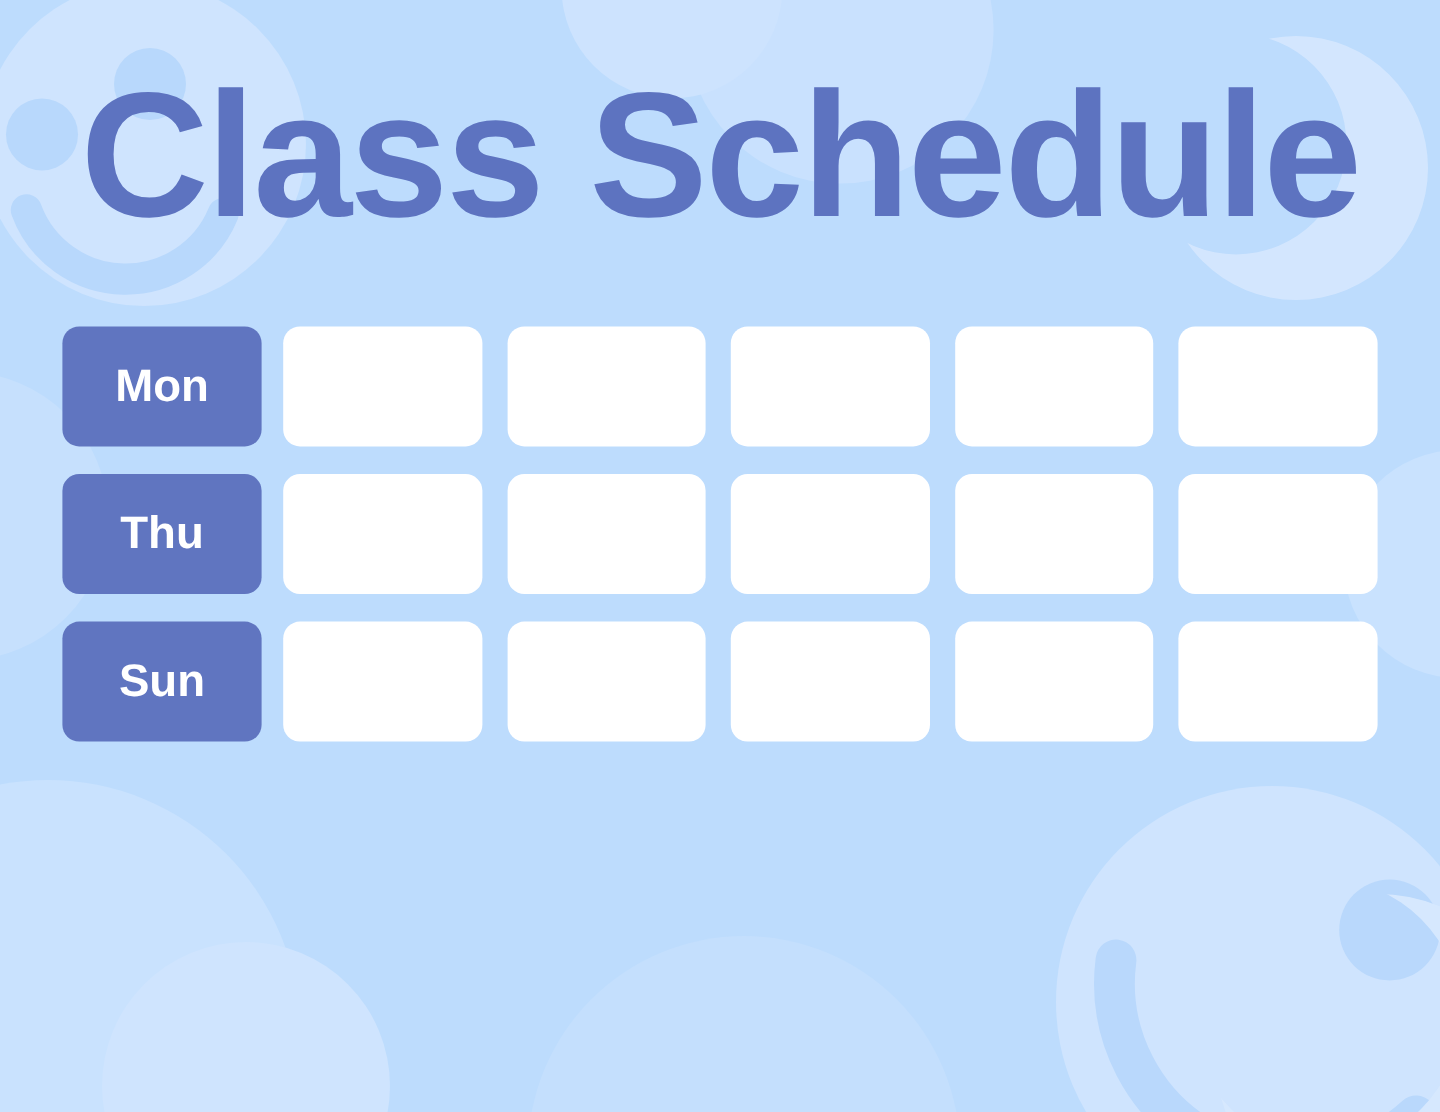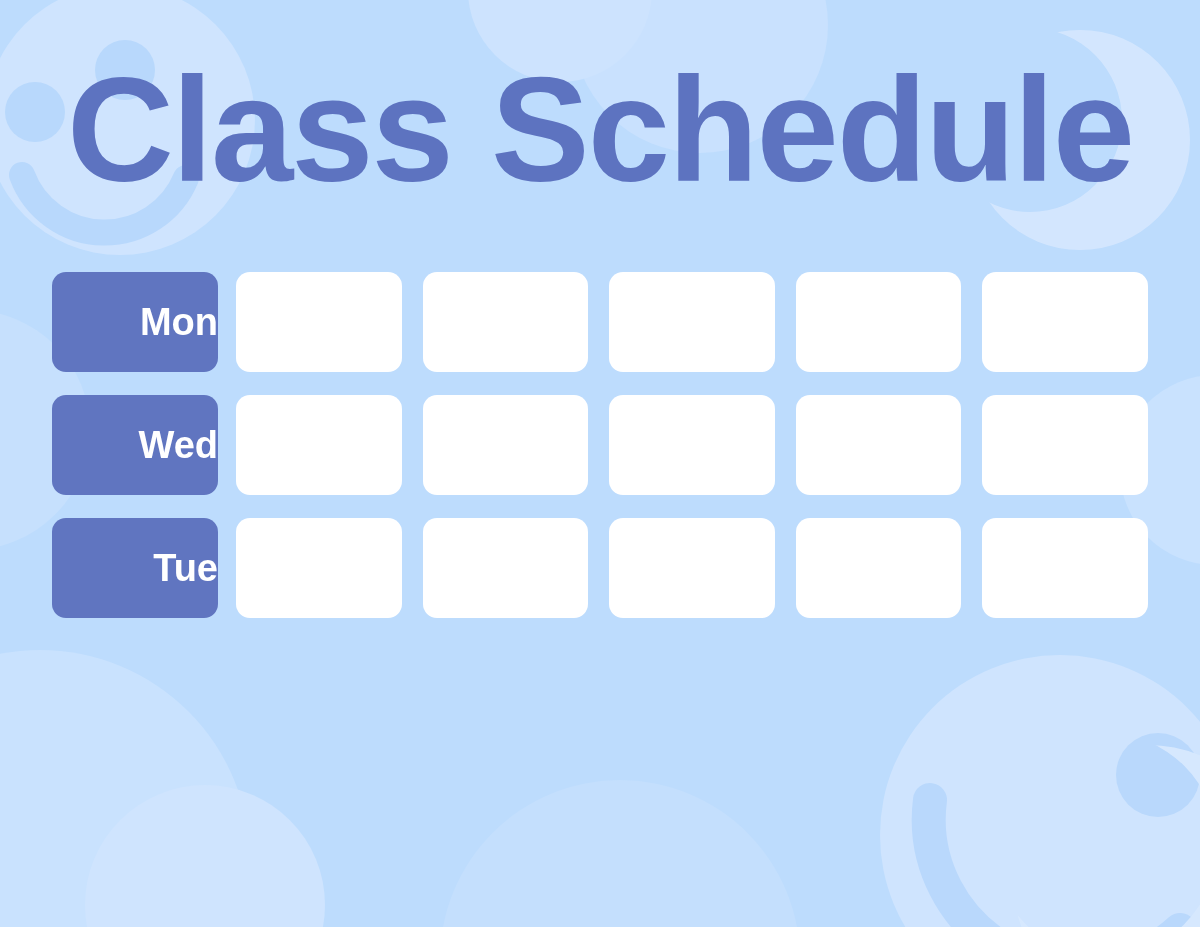--- a/index.html
+++ b/index.html
@@ -65,21 +65,21 @@
   }
   .row:last-child { margin-bottom:0; }
 
   .day-chip {
     flex:0 0 166px;
     height:100px;
     background:#6075c0;
     border-radius:14px;
     display:flex;
     align-items:center;
-    justify-content:flex-end;
+    justify-content:center;
     color:#ffffff;
     font-size:38px;
     font-weight:700;
     letter-spacing:0px;
   }
 
   .cells {
     flex:1 1 auto;
     display:flex;
     margin-left:18px;
@@ -163,36 +163,36 @@
         <div class="cell"></div>
         <div class="cell"></div>
         <div class="cell"></div>
         <div class="cell"></div>
         <div class="cell"></div>
       </div>
     </div>
 
     <div class="row">
       <div class="day-chip">
-        <span>Wed</span>
+        <span>Thu</span>
       </div>
       <div class="cells">
         <div class="cell"></div>
         <div class="cell"></div>
         <div class="cell"></div>
         <div class="cell"></div>
         <div class="cell"></div>
       </div>
     </div>
 
 
 
     <div class="row">
       <div class="day-chip">
-        <span>Tue</span>
+        <span>Sun</span>
       </div>
       <div class="cells">
         <div class="cell"></div>
         <div class="cell"></div>
         <div class="cell"></div>
         <div class="cell"></div>
         <div class="cell"></div>
       </div>
     </div>
 

